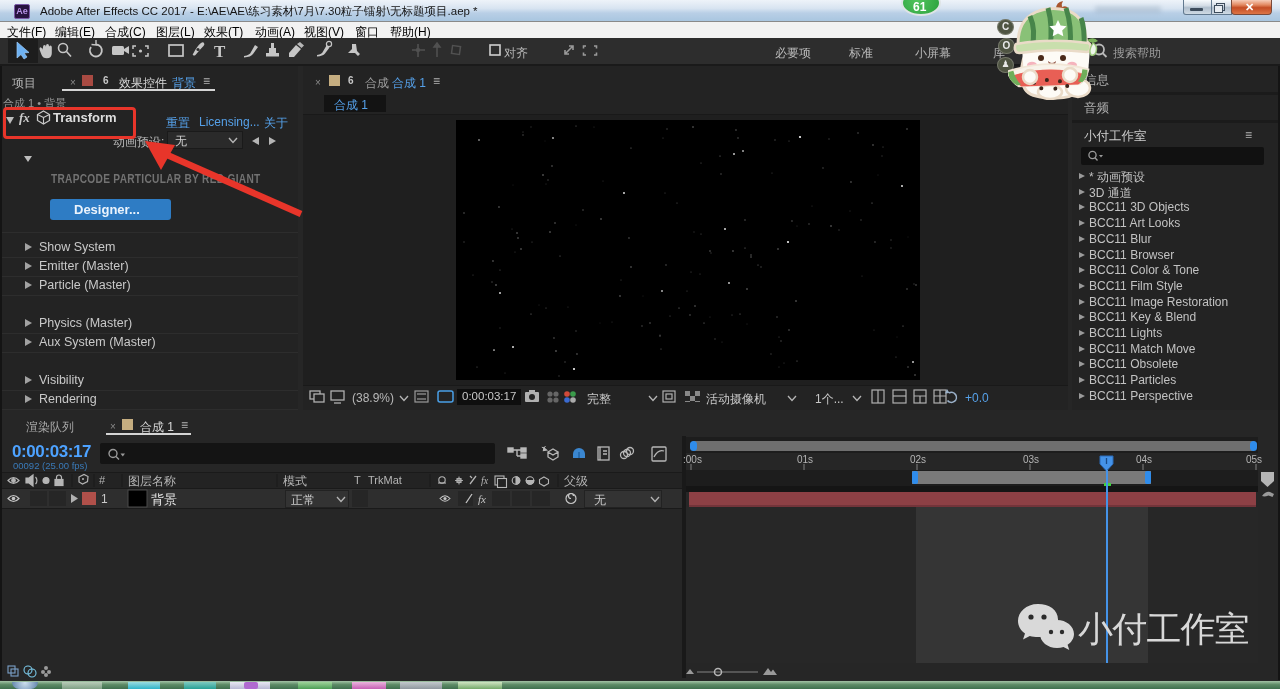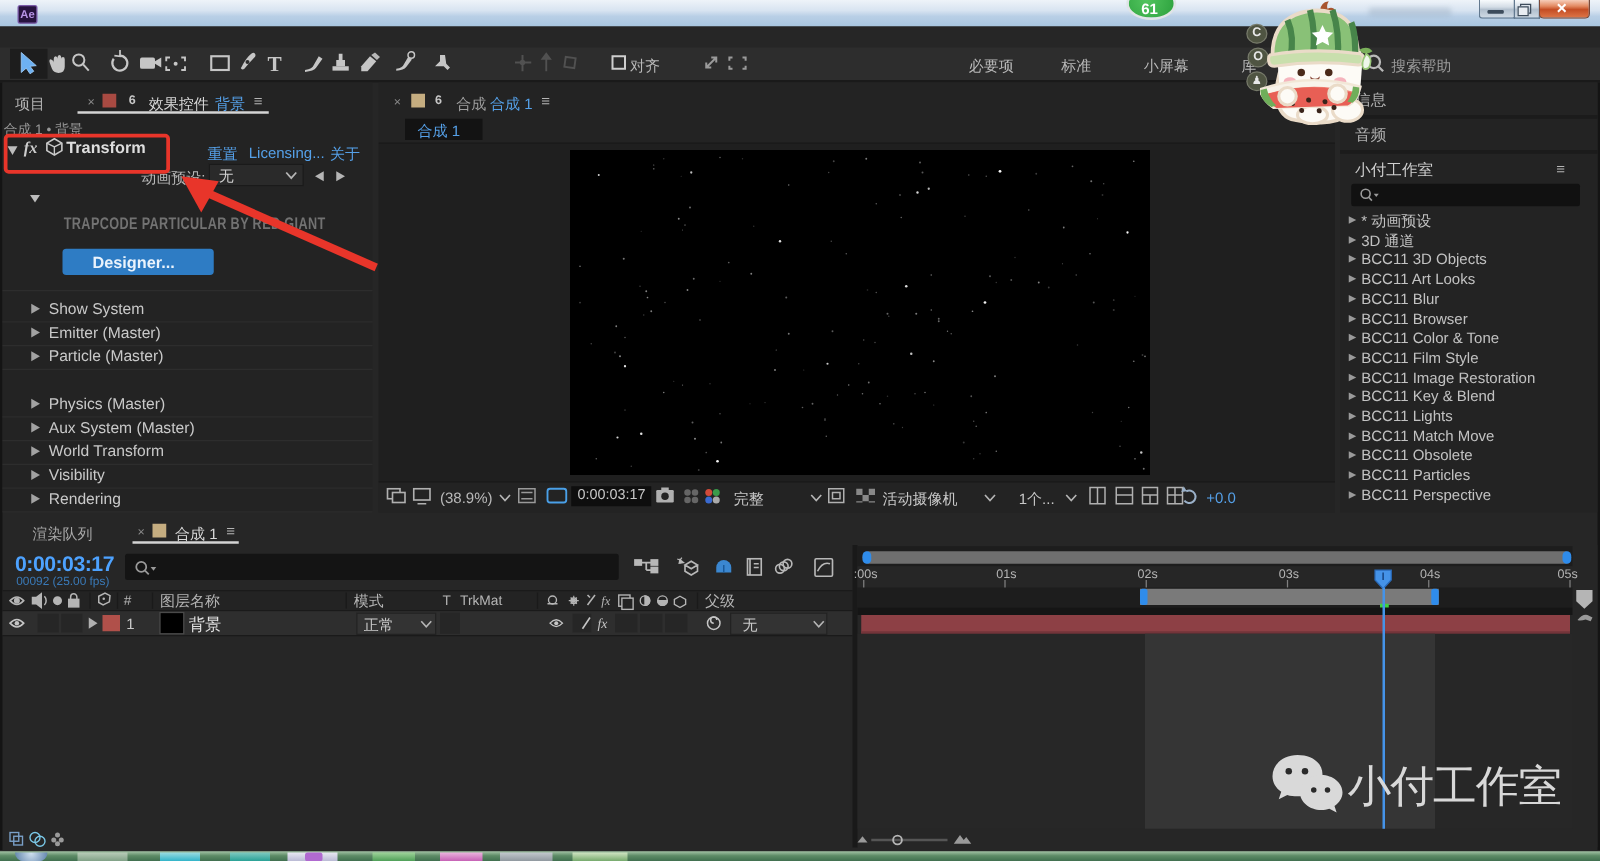--- a/index.html
+++ b/index.html
@@ -35,29 +35,41 @@
   .prow .lbl{position:absolute;left:17px;top:0px;}
   #taskbar{left:0;top:681px;width:1280px;height:8px;background:linear-gradient(#a4c4a6,#5d8b66 45%,#3f6f4e);}
   .tb{position:absolute;top:682px;height:7px;}
 </style>
 </head>
 <body>
 <div id="root">
 
   <div class="abs" id="titlebar"></div>
   <div class="abs" id="aeicon">Ae</div>
+  <div class="abs tx" id="titletext">Adobe After Effects CC 2017 - E:\AE\AE\练习素材\7月\7.30粒子镭射\无标题项目.aep *</div>
   <div class="abs" style="left:1095px;top:6px;width:66px;height:7px;background:#93a7bc;opacity:.38;border-radius:2px;filter:blur(2px)"></div>
 
   <div class="abs" style="left:1183px;top:0;width:28px;height:14px;border:1px solid #62798f;border-top:none;border-radius:0 0 3px 3px;background:linear-gradient(#f8fbfd,#d4dde6 40%,#b1bfcd 55%,#cfdae4)"></div>
   <div class="abs" style="left:1190px;top:8px;width:13px;height:3px;background:#3d4c5c;border-radius:1px"></div>
   <div class="abs" style="left:1211px;top:0;width:19px;height:14px;border:1px solid #62798f;border-top:none;background:linear-gradient(#f8fbfd,#d4dde6 40%,#b1bfcd 55%,#cfdae4)"></div>
   <div class="abs" style="left:1216px;top:3px;width:7px;height:6px;border:1px solid #3d4c5c;background:transparent"></div>
   <div class="abs" style="left:1214px;top:5px;width:7px;height:6px;border:1px solid #3d4c5c;background:#e8edf2"></div>
   <div class="abs" style="left:1231px;top:0;width:39px;height:14px;border:1px solid #7a4a3a;border-top:none;border-radius:0 0 4px 4px;background:linear-gradient(#f6cdb9,#e38a62 35%,#c44d24 55%,#dd7547)"></div>
   <div class="abs" style="left:1243px;top:1px;width:13px;height:12px;color:#fff;font-size:11px;font-weight:bold;text-align:center;line-height:12px;">✕</div>
+  <div class="abs" id="menubar">
+    <span style="left:7px">文件(F)</span>
+      <span style="left:55px">编辑(E)</span>
+      <span style="left:105px">合成(C)</span>
+      <span style="left:156px">图层(L)</span>
+      <span style="left:204px">效果(T)</span>
+      <span style="left:255px">动画(A)</span>
+      <span style="left:304px">视图(V)</span>
+      <span style="left:355px">窗口</span>
+      <span style="left:390px">帮助(H)</span>
+  </div>
 
   <div class="abs" id="toolbar">
     <svg width="1280" height="26" style="position:absolute;left:0;top:0">
       <rect x="8" y="1" width="30" height="24" fill="#1d1d1d"></rect>
       <path d="M17 4 L17 20 L21 16.5 L24 21 L27 19 L24 15 L29 14.5 Z" fill="#6db1f2" stroke="#9cc9f5" stroke-width="0.7"></path>
       <g fill="#c6c6c6">
         <path d="M40 12 q0-2 1.5-2 q1.5 0 1.5 2 l0-3 q0-2 1.5-2 q1.5 0 1.5 2 l0-1 q0-2 1.5-2 q1.5 0 1.5 2 l0 1 q0-1.5 1.4-1.5 q1.4 0 1.4 1.8 l0 6 q0 5 -5 5 q-4 0-5.3-3.5 q-2-5-2-6 q0-1.5 1-1.5 q1 0 1.5 1.5 z"></path>
       </g>
       <g stroke="#c6c6c6" stroke-width="1.6" fill="none">
         <circle cx="63" cy="10" r="4.5"></circle>
@@ -179,24 +191,20 @@
       <div class="tri"></div>
       <span class="lbl">Particle (Master)</span>
     </div>
   <div class="erow" style="top:313.5px">
       <div class="tri"></div>
       <span class="lbl">Physics (Master)</span>
     </div>
   <div class="erow" style="top:332.5px">
       <div class="tri"></div>
       <span class="lbl">Aux System (Master)</span>
-    </div>
-  <div class="erow" style="top:351.5px">
-      <div class="tri"></div>
-      <span class="lbl">World Transform</span>
     </div>
   <div class="erow" style="top:370.5px">
       <div class="tri"></div>
       <span class="lbl">Visibility</span>
     </div>
   <div class="erow" style="top:389.5px">
       <div class="tri"></div>
       <span class="lbl">Rendering</span>
     </div>
 

